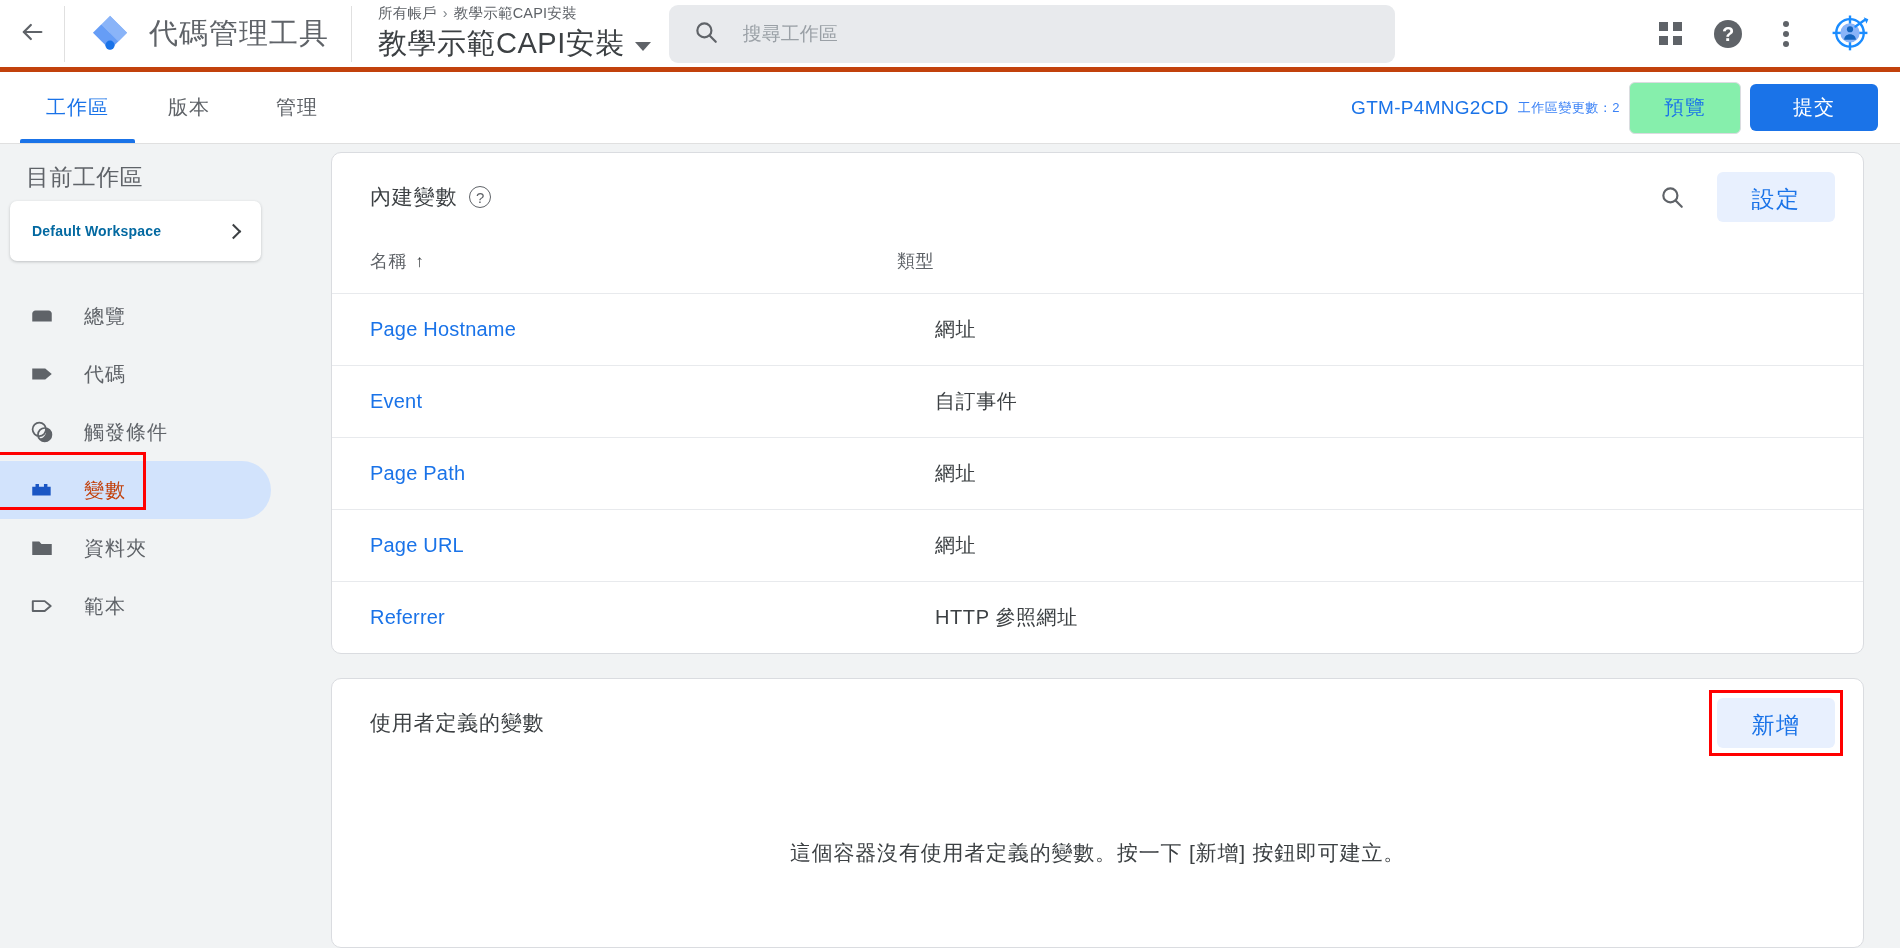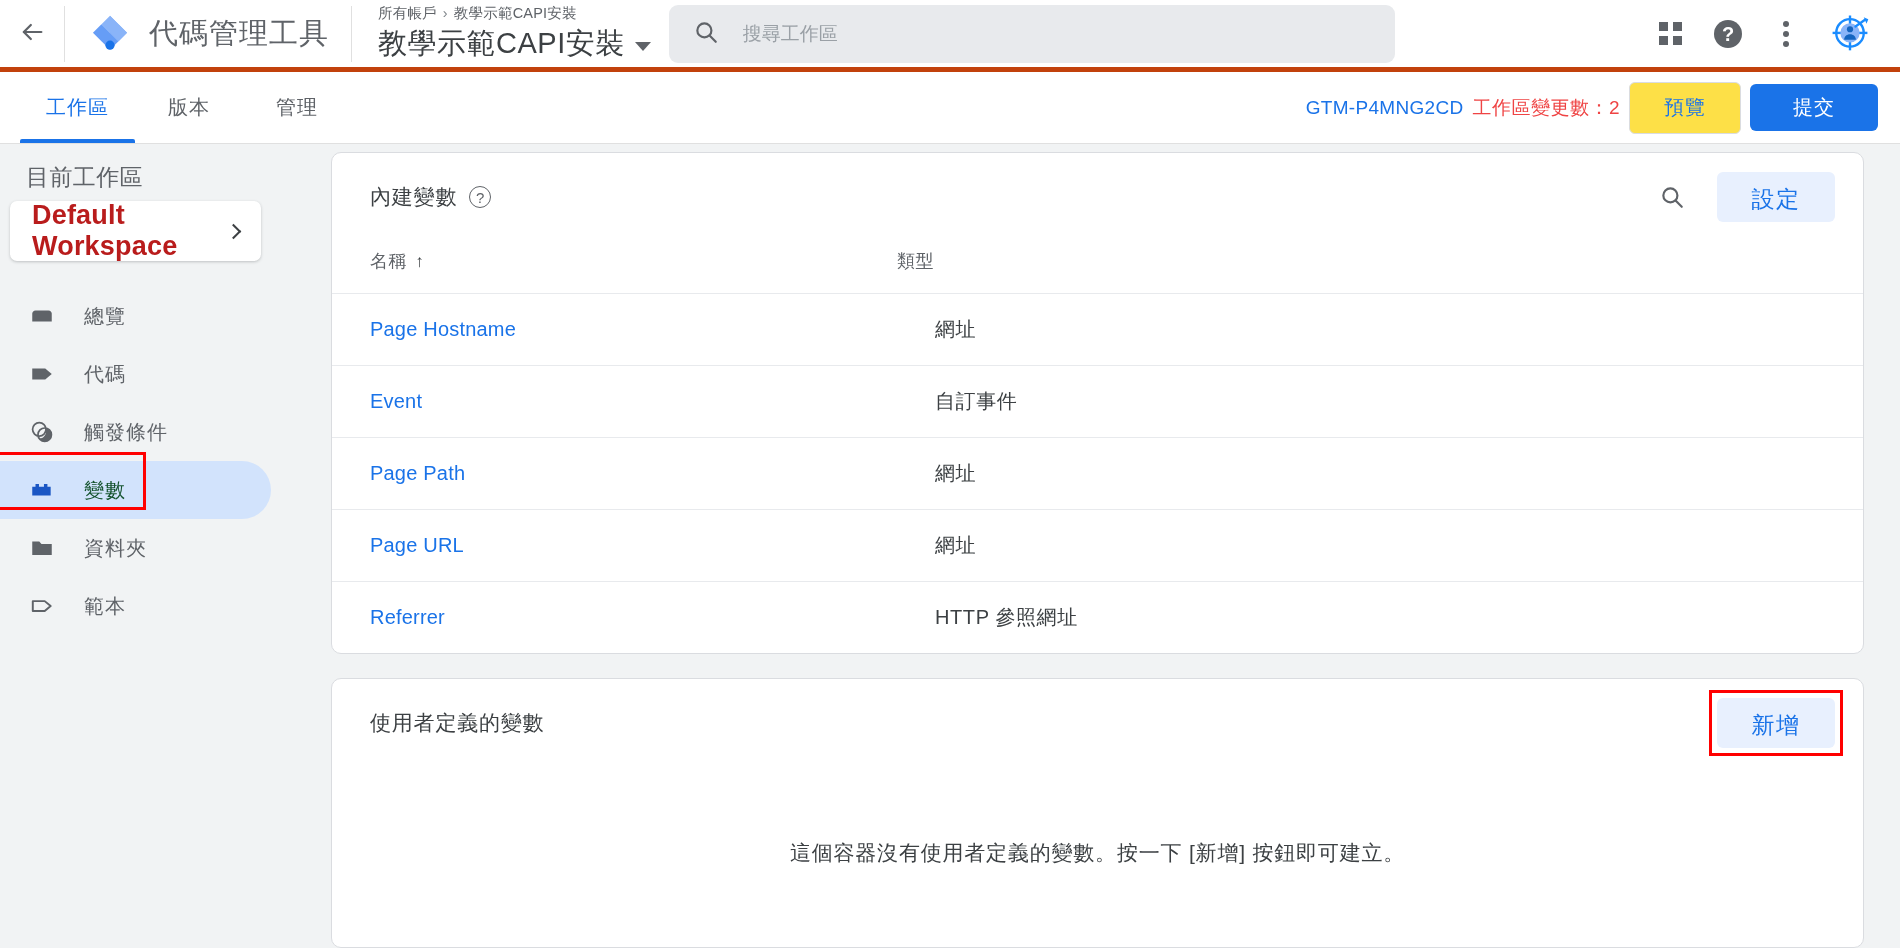--- a/index.html
+++ b/index.html
@@ -154,26 +154,26 @@
   .tabbar-right {
     margin-left: auto;
     display: flex; align-items: center;
     gap: 9px;
     padding-right: 22px;
   }
   .gtm-id {
     font-size: 19px; color: #1a73e8;
     letter-spacing: .3px; cursor: pointer;
   }
-  .ws-changes { font-size: 19px; color: #ef4444; letter-spacing: .5px; }
+  .ws-changes { font-size: 13px; color: #3b82f6; letter-spacing: .5px; }
   .btn-outline {
     height: 52px; min-width: 112px;
     border: 1px solid #dadce0;
     border-radius: 6px;
-    background: #fde047;
+    background: #86efac;
     color: #1a73e8;
     font-size: 20px;
     font-family: inherit;
     letter-spacing: 1px;
     cursor: pointer;
     padding: 0 24px;
   }
   .btn-primary {
     height: 47px; min-width: 128px;
     border: none;
@@ -211,23 +211,23 @@
     margin: 0 70px 0 10px;
     height: 60px;
     background: #fff;
     border-radius: 7px;
     box-shadow: 0 1px 3px rgba(60,64,67,.28);
     display: flex; align-items: center;
     padding: 0 18px 0 22px;
     cursor: pointer;
   }
   .ws-name {
-    font-size: 27px;
+    font-size: 14px;
     font-weight: 700;
-    color: #b91c1c;
+    color: #0369a1;
     letter-spacing: .2px;
     flex: 1;
   }
   .chev-right {
     width: 11px; height: 11px;
     border-right: 2.4px solid #3c4043;
     border-top: 2.4px solid #3c4043;
     transform: rotate(45deg);
     margin-right: 4px;
   }
@@ -236,21 +236,21 @@
     position: relative;
     height: 58px;
     display: flex; align-items: center;
     gap: 28px;
     padding-left: 28px;
     cursor: pointer;
     border-radius: 0 30px 30px 0;
     margin-right: 60px;
   }
   .nav-item.active { background: #d2e3fc; }
-  .nav-item.active .nav-label { color: #14532d; font-weight: 500; }
+  .nav-item.active .nav-label { color: #c2410c; font-weight: 500; }
   .nav-icon { width: 28px; height: 28px; display:flex; align-items:center; justify-content:center; color:#5f6368; }
   .nav-item.active .nav-icon { color: #1a56c4; }
   .nav-label { font-size: 20px; color: #5f6368; letter-spacing: 1px; }
 
   
   .annot {
     position: absolute;
     border: 3px solid #ff0000;
     pointer-events: none;
     z-index: 30;

